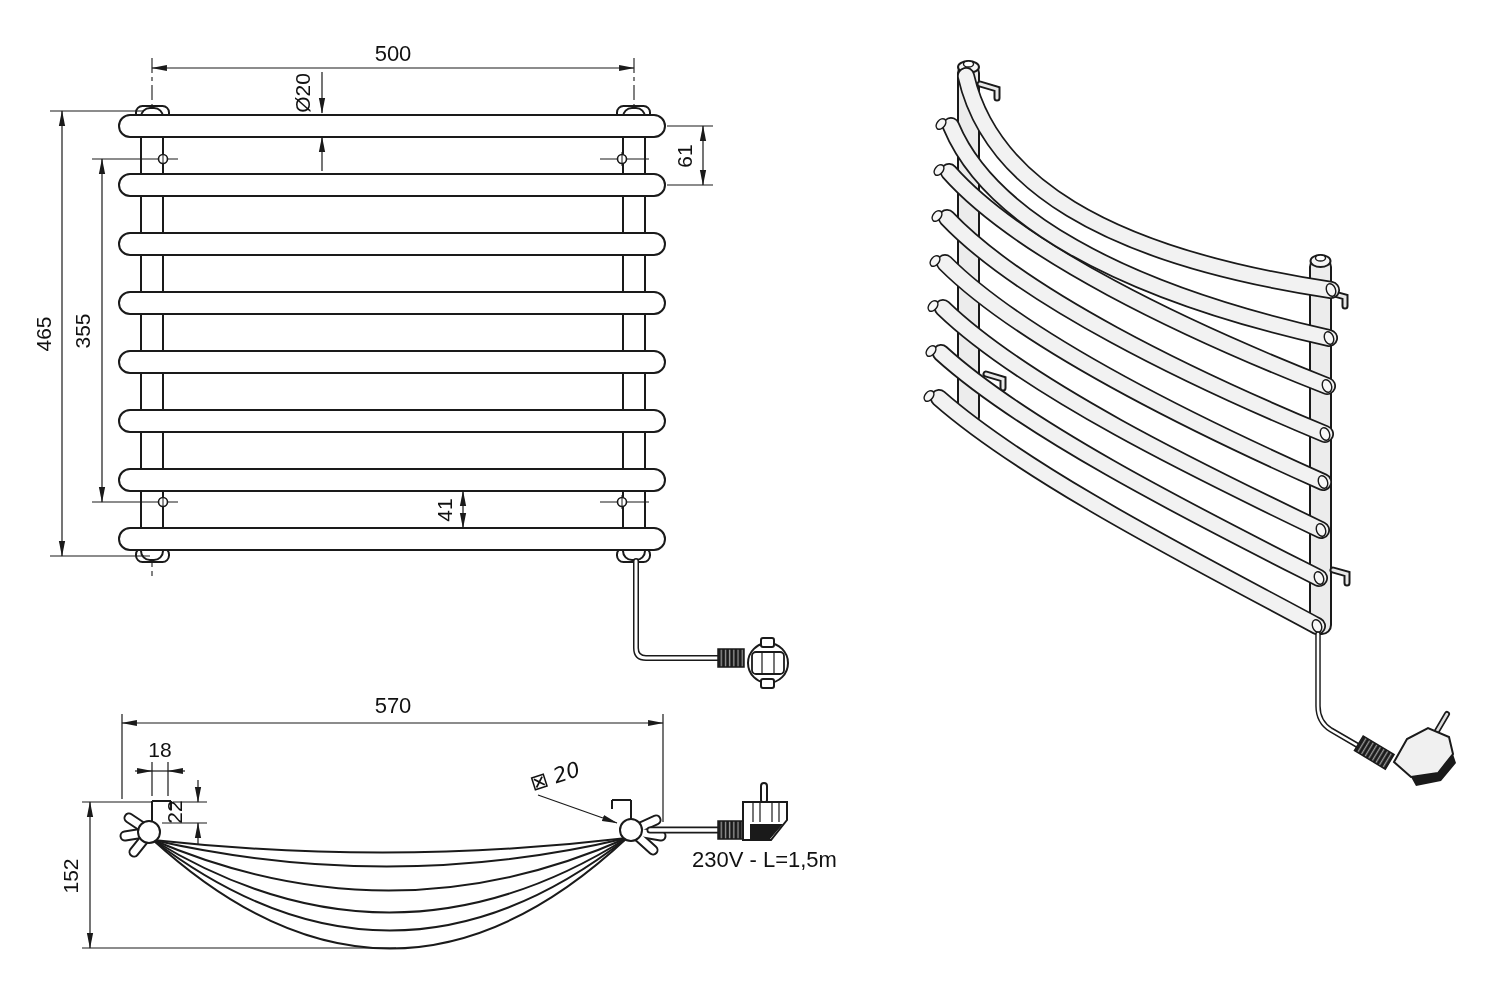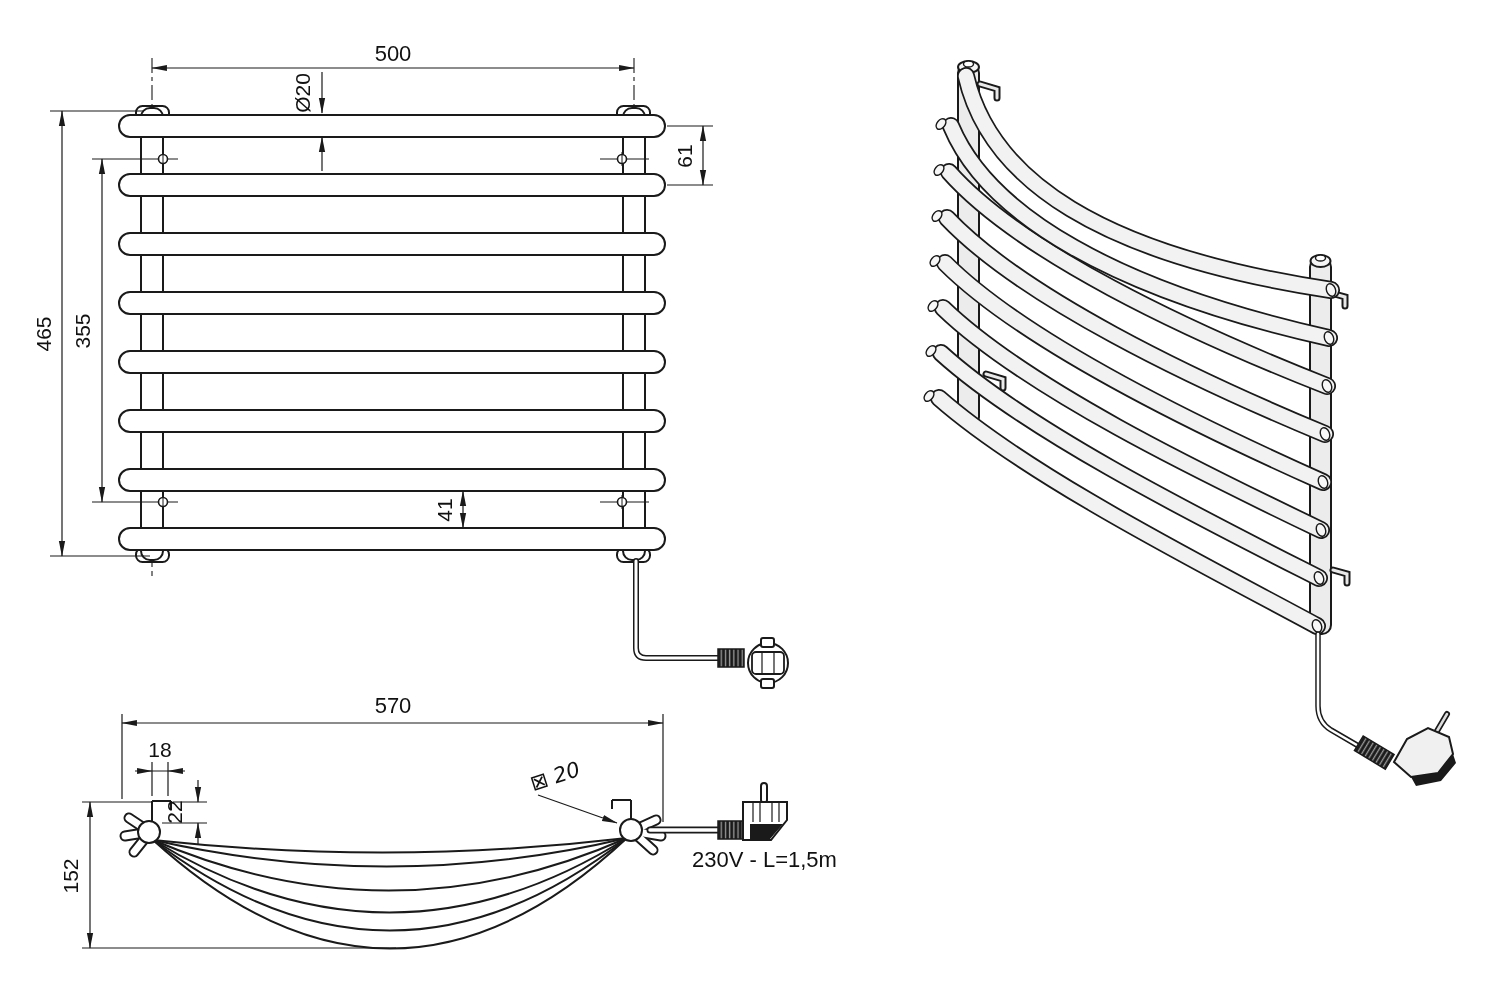--- a/index.html
+++ b/index.html
@@ -1,17 +1,17 @@
 <!DOCTYPE html>
 <html><head>
 <meta charset="utf-8">
 <style>
   html,body{margin:0;padding:0;background:#fff;}
   .canvas{position:relative;width:1500px;height:996px;background:#fff;overflow:hidden;
-          font-family:"Liberation Sans",sans-serif;border-radius:9px;}
+          font-family:"Liberation Sans",sans-serif;}
   svg{display:block;}
   .ol{stroke:#1a1a1a;stroke-width:2;fill:none;}
   .olf{stroke:#1a1a1a;stroke-width:2;fill:#ffffff;}
   .thin{stroke:#1a1a1a;stroke-width:1.2;fill:none;}
   .dim{stroke:#1a1a1a;stroke-width:1.2;fill:none;}
   .cl{stroke:#1a1a1a;stroke-width:1.1;fill:none;stroke-dasharray:15 4 4 4;}
   .tube-case{stroke:#1a1a1a;stroke-width:18;fill:none;stroke-linecap:round;}
   .tube-core{stroke:#f2f2f2;stroke-width:14.5;fill:none;stroke-linecap:round;}
   .cab-case{stroke:#1a1a1a;stroke-width:6;fill:none;stroke-linecap:round;}
   .cab-core{stroke:#ffffff;stroke-width:3;fill:none;stroke-linecap:round;}

